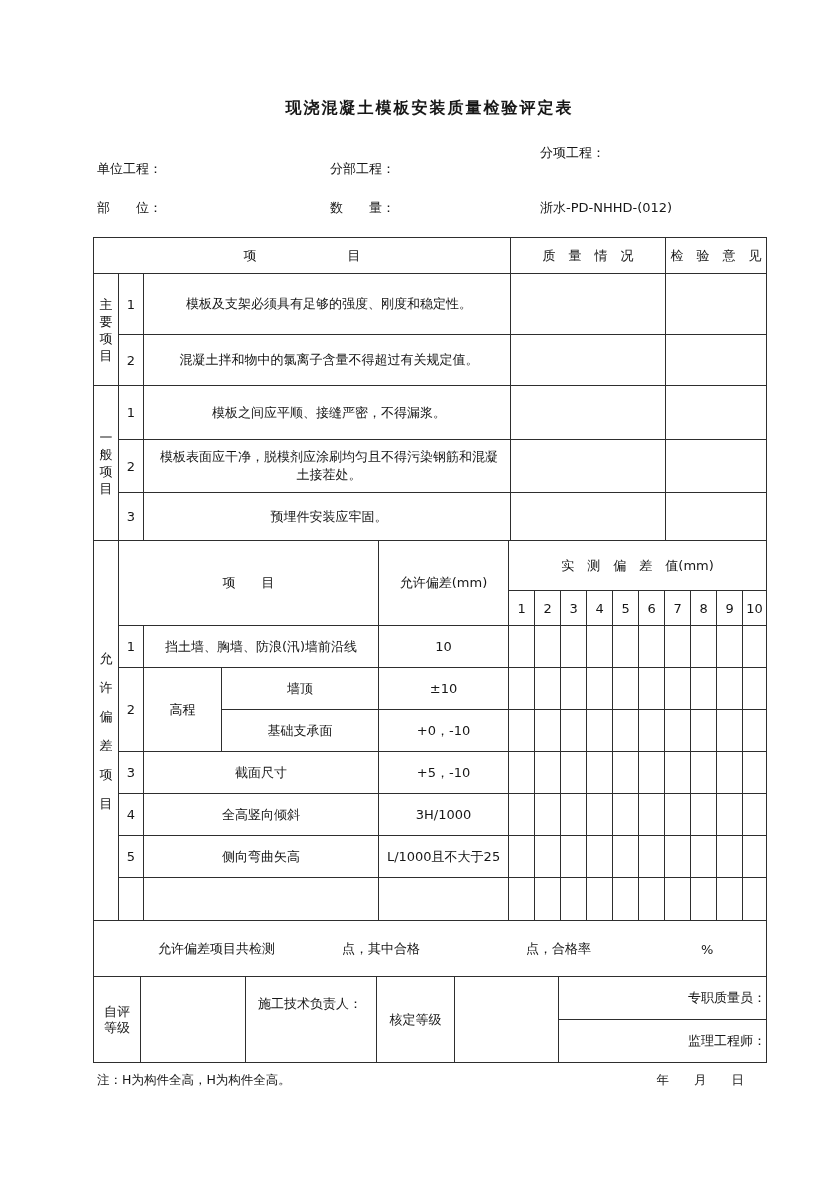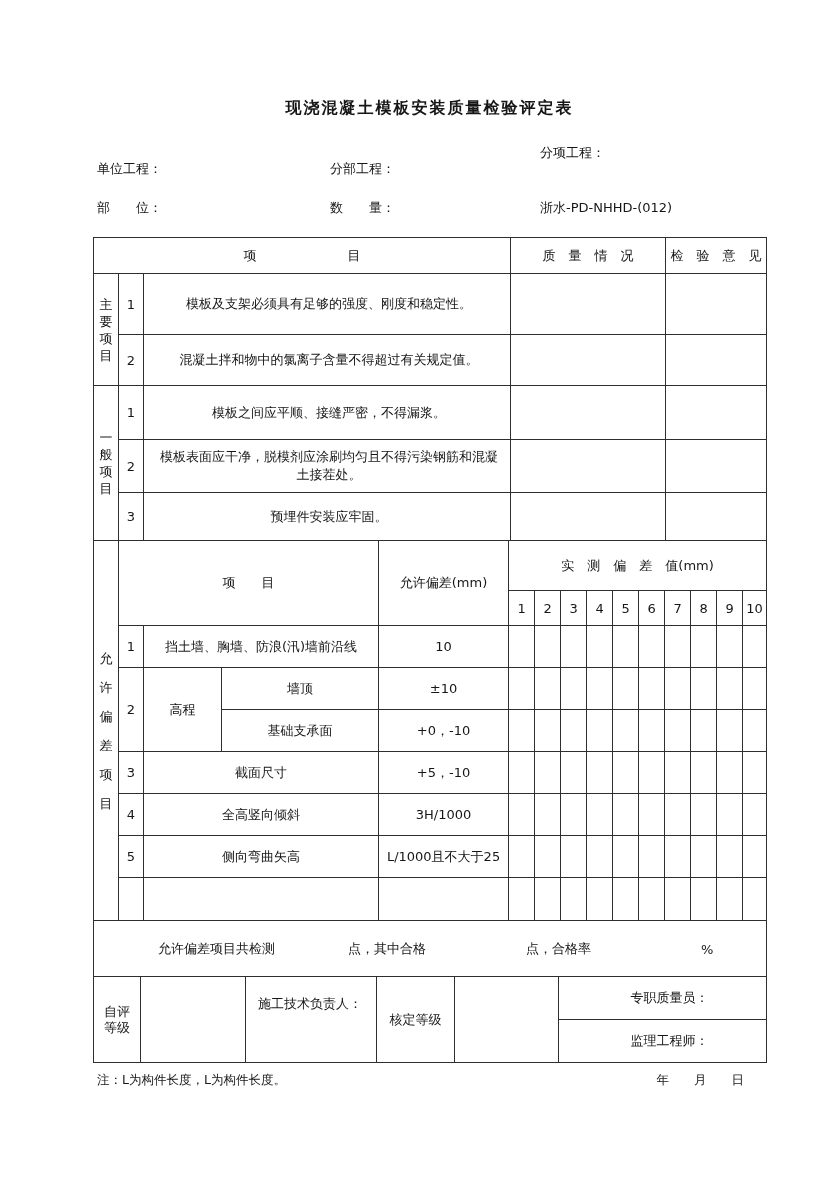--- a/index.html
+++ b/index.html
@@ -25,24 +25,24 @@
   td{
     border:1px solid #2e2e2e;padding:0;font-size:13px;color:#161616;
     text-align:center;vertical-align:middle;overflow:hidden;
   }
   td.txt{text-align:center;padding-left:10px;padding-right:6px;line-height:18px;}
   .vert{width:15px;margin:0 auto;word-break:break-all;line-height:17px;font-size:13px;text-align:center;}
   .vert.loose{line-height:29px;}
   .selfr{width:30px;margin:0 auto;word-break:break-all;line-height:16px;font-size:13px;text-align:center;}
   .sp{white-space:pre;}
   td.toplft{vertical-align:top;text-align:left;padding:18px 0 0 12px;margin-top:16px;}
-  td.midlft{text-align:center;padding-left:14px;}
+  td.midlft{text-align:right;padding-left:14px;}
   .sumwrap{position:relative;height:100%;width:100%;}
   .sumwrap span{position:absolute;top:50%;transform:translateY(-50%);white-space:nowrap;font-size:13px;}
-  .s1{left:64px;text-align:center;} .s2{left:254px;} .s3{left:432px;} .s4{left:607px;}
+  .s1{left:64px;text-align:center;} .s2{left:248px;} .s3{left:432px;} .s4{left:607px;}
   .noteline{
     position:absolute;top:1072px;left:93px;width:673px;
     display:flex;justify-content:space-between;font-size:12.5px;
   }
   .noteline .date{padding-right:22px;white-space:pre;}
   .noteline .note{padding-left:4px;}
 </style>
 </head>
 <body>
 
@@ -299,17 +299,17 @@
       </tr>
       <tr style="height:43px">
         <td class="midlft">监理工程师：</td>
       </tr>
     </tbody>
       </table>
 
   </div>
 
   <div class="noteline">
-    <span class="note">注：L为构件长度，L为构件长度。</span>
+    <span class="note">注：H为构件全高，H为构件全高。</span>
     <span class="date sp">年　　月　　日</span>
   </div>
 
 </div>
 
 </body></html>

